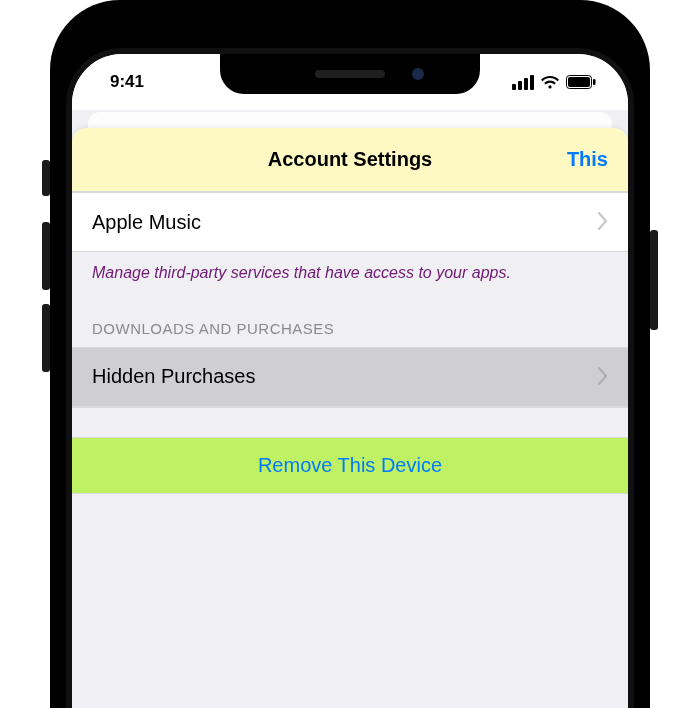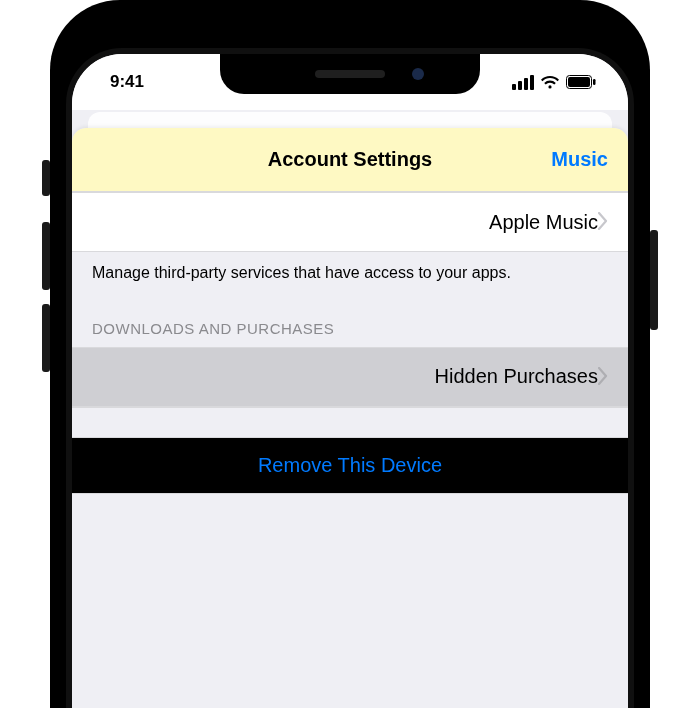--- a/index.html
+++ b/index.html
@@ -168,45 +168,46 @@
     font-size: 15px;
     letter-spacing: 0.5px;
   }
   .row {
     background: #fff;
     border-top: 1px solid #d9d9dc;
     border-bottom: 1px solid #d9d9dc;
     padding: 15px 20px;
     display: flex;
     align-items: center;
-    justify-content: flex-end;
+    justify-content: space-between;
     font-size: 20px;
     color: #000;
   }
   .row.pressed {
     background: #cfcfd3;
   }
   .chevron {
     color: #c7c7cc;
     font-size: 24px;
     font-weight: 300;
   }
   .footer-text {
     padding: 10px 20px 6px 20px;
-    color: #000000;
+    color: #701a75;
     font-size: 16px;
     line-height: 1.35;
+    font-style: italic;
   }
   .spacer-block {
     height: 30px;
     border-top: 1px solid #d9d9dc;
     background: #efeff4;
   }
   .action-row {
-    background: #000000;
+    background: #bef264;
     border-top: 1px solid #d9d9dc;
     border-bottom: 1px solid #d9d9dc;
     padding: 16px 20px;
     text-align: center;
     font-size: 20px;
     color: #007aff;
   }
 </style>
 </head>
 <body>
@@ -246,21 +247,21 @@
               </svg>
           </span>
         </div>
       </div>
 
       <div class="card-behind"></div>
 
       <div class="sheet">
         <div class="nav-bar">
           <span class="nav-title">Account Settings</span>
-          <span class="nav-done">Music</span>
+          <span class="nav-done">This</span>
         </div>
 
         <div class="row">
           <span>Apple Music</span>
           <span class="chevron">
             <svg width="10" height="18" viewBox="0 0 10 18">
                 <path d="M1 1l7 8-7 8" stroke="#c7c7cc" stroke-width="2.2" fill="none" stroke-linecap="round" stroke-linejoin="round"></path>
               </svg>
           </span>
         </div>

